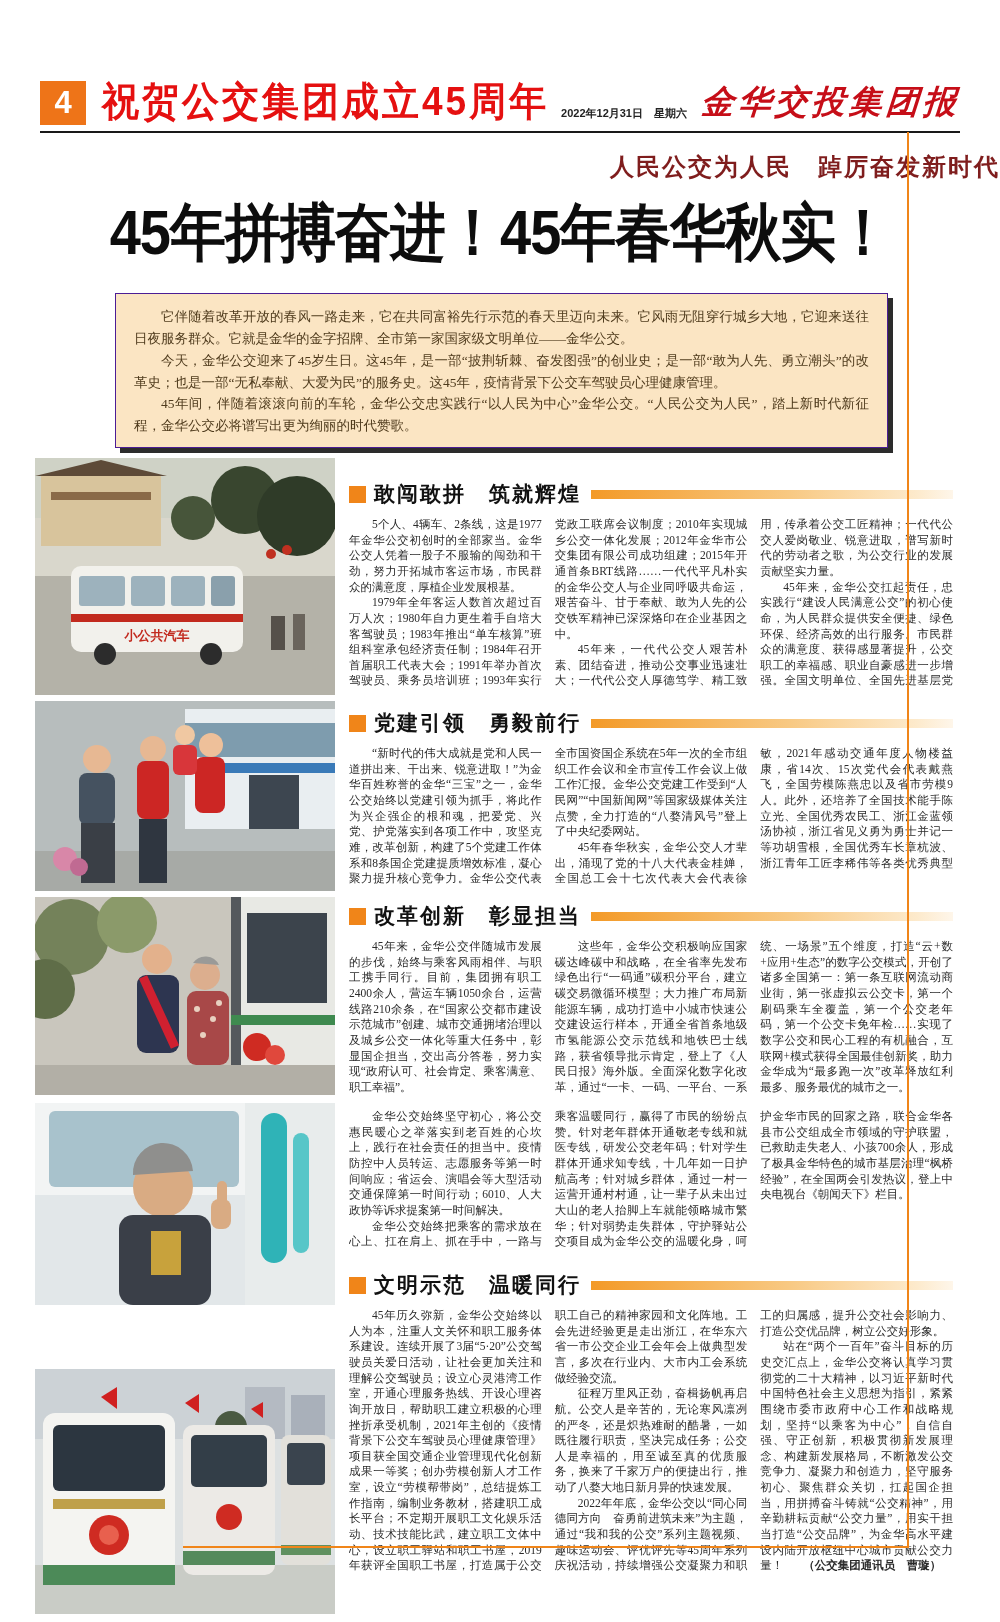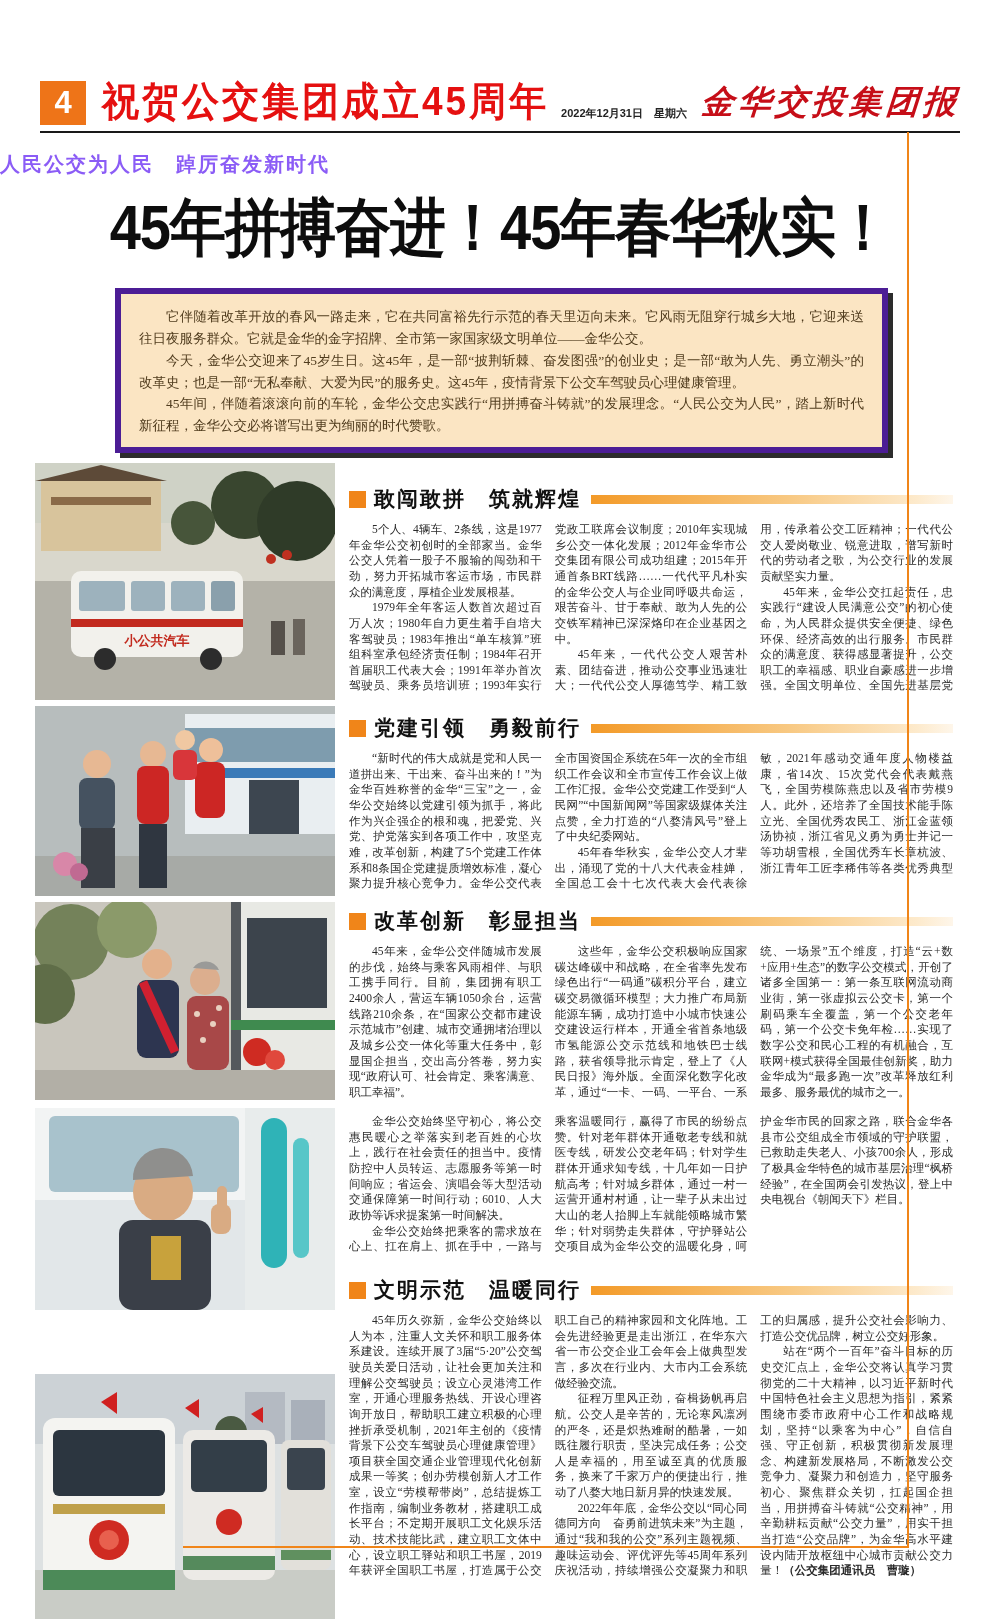--- a/index.html
+++ b/index.html
@@ -28,34 +28,34 @@
     font-size:11px; color:#222; margin-right:14px; padding-bottom:4px; white-space:nowrap;
   }
   .paper-name {
     color:#c60e18; font-weight:900; font-style:italic;
     font-family:"Liberation Serif","DejaVu Serif",serif;
     font-size:33px; letter-spacing:4px; white-space:nowrap; transform:skewX(-4deg);
   }
   .head-rule { height:2px; background:#191919; margin:6px 40px 0 40px; }
   
   .kicker {
-    text-align:left; margin-top:18px;
-    font-family:"Liberation Sans","DejaVu Sans",sans-serif; font-weight:900;
-    font-size:20px; letter-spacing:2px; color:#8b5cf6;
+    text-align:right; margin-top:18px;
+    font-family:"Liberation Sans","DejaVu Sans",sans-serif; font-weight:900;
+    font-size:24px; letter-spacing:2px; color:#7f1d1d;
   }
   .headline {
     text-align:center; margin-top:8px;
     font-family:"Liberation Sans","DejaVu Sans",sans-serif; font-weight:900;
     font-size:56px; letter-spacing:-1px; color:#0d0d0d;
     transform:scaleY(1.12); transform-origin:top center; white-space:nowrap;
   }
   
   .intro {
     margin:26px 112px 0 115px; background:#fbe5c3;
-    border:6px solid #4c1d95; box-shadow:5px 5px 0 #2c2c2c;
+    border:1px solid #4c1d95; box-shadow:5px 5px 0 #2c2c2c;
     padding:12px 18px 10px 18px; color:#4f3b1d;
     font-size:13.5px; line-height:1.62; text-align:justify;
   }
   .intro p { text-indent:2em; }
   
   .content { display:flex; margin:10px 35px 0 35px; }
   .photos { width:300px; flex:0 0 300px; }
   .photo { width:300px; display:block; background:#e8e8e4; }
   .ph-gap6 { height:6px; } .ph-gap8 { height:8px; } .ph-gap-big { height:64px; }
   .articles { flex:1; padding:22px 12px 0 14px; min-width:0; }
@@ -71,21 +71,21 @@
     background:linear-gradient(to right,#f39a28,#f8c983 55%,#fdeacc 90%,#fef6ea);
   }
   .sec-body {
     column-count:3; column-gap:13px; column-fill:auto;
     font-size:11.5px; line-height:1.36; text-align:justify; color:#2a2a2a;
     overflow:hidden;
   }
   .sec-body p { text-indent:2em; }
   .h-s1 { height:182px; } .h-s2 { height:146px; } .h-s3 { height:160px; }
   .h-s4 { height:152px; } .h-s5 { height:270px; }
-  .byline { font-weight:bold; }
+  .byline { font-weight:bold;margin-left:20px; }
   
   .vline { position:absolute; top:132px; right:91px; width:2px; height:1414px; background:#f08519; }
   .hline { position:absolute; top:1546px; left:183px; width:726px; height:2px; background:#f08519; }
 </style>
 </head>
 <body>
 
 <div class="page">
 
   <div class="mast">
@@ -97,21 +97,21 @@
     </div>
   </div>
   <div class="head-rule"></div>
 
   <div class="kicker">人民公交为人民　踔厉奋发新时代</div>
   <div class="headline">45年拼搏奋进！45年春华秋实！</div>
 
   <div class="intro">
     <p>它伴随着改革开放的春风一路走来，它在共同富裕先行示范的春天里迈向未来。它风雨无阻穿行城乡大地，它迎来送往日夜服务群众。它就是金华的金字招牌、全市第一家国家级文明单位——金华公交。</p>
     <p>今天，金华公交迎来了45岁生日。这45年，是一部“披荆斩棘、奋发图强”的创业史；是一部“敢为人先、勇立潮头”的改革史；也是一部“无私奉献、大爱为民”的服务史。这45年，疫情背景下公交车驾驶员心理健康管理。</p>
-    <p>45年间，伴随着滚滚向前的车轮，金华公交忠实践行“用拼搏奋斗铸就”的发展理念。“人民公交为人民”，踏上新时代新征程，金华公交必将谱写出更为绚丽的时代赞歌。</p>
+    <p>45年间，伴随着滚滚向前的车轮，金华公交忠实践行“以人民为中心”金华公交。“人民公交为人民”，踏上新时代新征程，金华公交必将谱写出更为绚丽的时代赞歌。</p>
   </div>
 
   <div class="content">
 
     <div class="photos">
 
       <svg class="photo" width="300" height="237" viewBox="0 0 300 237">
         <rect width="300" height="237" fill="#d9d7cc"></rect>
         <rect y="0" width="300" height="60" fill="#cfd2c6"></rect>
         <rect x="6" y="18" width="120" height="70" fill="#d8c49c"></rect>
@@ -242,21 +242,21 @@
         </div>
       </div>
 
       <div class="sec">
         <div class="sec-head">
           <span class="sq"></span>
           <span class="sec-title">党建引领　勇毅前行</span>
           <span class="sec-bar"></span>
         </div>
         <div class="sec-body h-s2">
-          <p>“新时代的伟大成就是党和人民一道拼出来、干出来、奋斗出来的！”为金华百姓称誉的金华“三宝”之一，金华公交始终以党建引领为抓手，将此作为兴企强企的根和魂，把爱党、兴党、护党落实到各项工作中，攻坚克难，改革创新，构建了5个党建工作体系和8条国企党建提质增效标准，凝心聚力提升核心竞争力。金华公交代表全市国资国企系统在5年一次的全市组织工作会议和全市宣传工作会议上做工作汇报。金华公交党建工作受到“人民网”“中国新闻网”等国家级媒体关注点赞，全力打造的“八婺清风号”登上了中央纪委网站。</p>
+          <p>“新时代的伟大成就是党和人民一道拼出来、干出来、锐意进取！”为金华百姓称誉的金华“三宝”之一，金华公交始终以党建引领为抓手，将此作为兴企强企的根和魂，把爱党、兴党、护党落实到各项工作中，攻坚克难，改革创新，构建了5个党建工作体系和8条国企党建提质增效标准，凝心聚力提升核心竞争力。金华公交代表全市国资国企系统在5年一次的全市组织工作会议和全市宣传工作会议上做工作汇报。金华公交党建工作受到“人民网”“中国新闻网”等国家级媒体关注点赞，全力打造的“八婺清风号”登上了中央纪委网站。</p>
           <p>45年春华秋实，金华公交人才辈出，涌现了党的十八大代表金桂婵，全国总工会十七次代表大会代表徐敏，2021年感动交通年度人物楼益康，省14次、15次党代会代表戴燕飞，全国劳模陈燕忠以及省市劳模9人。此外，还培养了全国技术能手陈立光、全国优秀农民工、浙江金蓝领汤协祯，浙江省见义勇为勇士并记一等功胡雪根，全国优秀车长章杭波、浙江青年工匠李稀伟等各类优秀典型30余人，3名同志被列入浙江省“百千万”高技能领军人才培养项目。</p>
         </div>
       </div>
 
       <div class="sec">
         <div class="sec-head">
           <span class="sq"></span>
           <span class="sec-title">改革创新　彰显担当</span>
           <span class="sec-bar"></span>
         </div>

